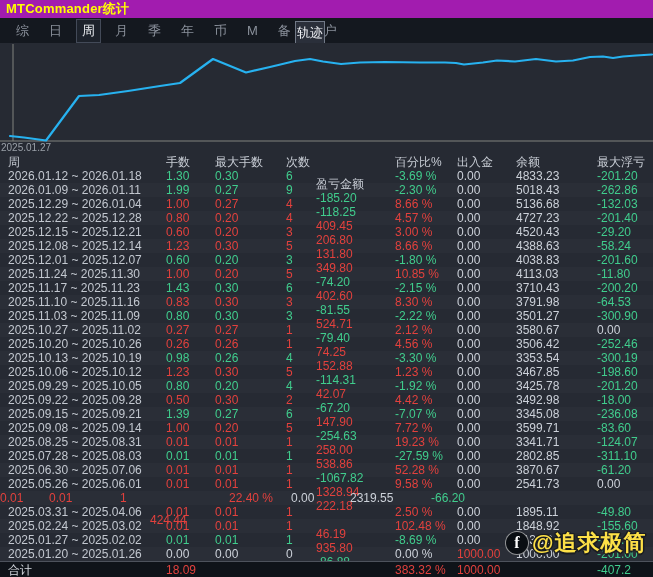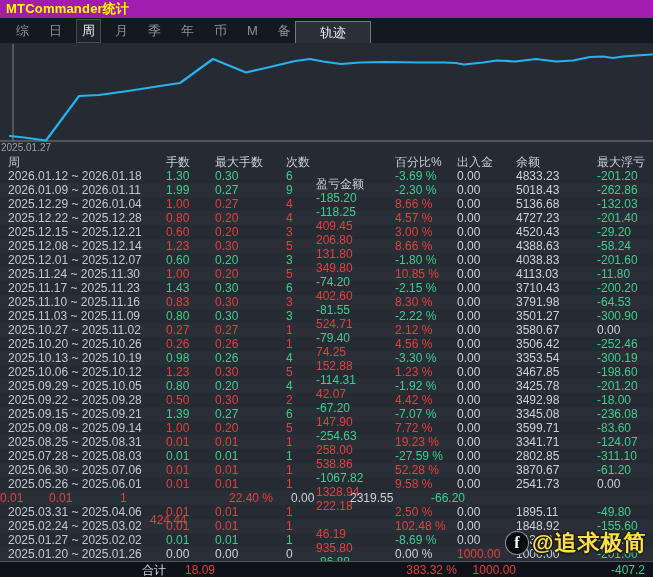--- a/index.html
+++ b/index.html
@@ -24,21 +24,21 @@
   .menu-items{display:flex;align-items:center;padding-left:10px;gap:0;}
   .menu-item{
     color:#8a909b;font-size:13px;padding:2px 5px;margin-right:8px;
     border:1px solid transparent;cursor:default;white-space:nowrap;
   }
   .menu-item.selected{
     color:#e9ebef;background:#1d222b;border:1px solid #434a58;
   }
   .traj-btn{
     position:absolute;left:295px;top:3px;
-    color:#eef0f4;font-size:13px;padding:2px 24px;
+    color:#eef0f4;font-size:13px;padding:2px 1px;
     background:#2a2f3a;border:1px solid #717987;
   }
   
   .chart{
     position:absolute;left:0;top:43px;width:653px;height:112px;background:#262a33;
   }
   .chart svg{position:absolute;left:0;top:0;}
   .chart .x-label{
     position:absolute;left:1px;top:99px;color:#9aa0a8;font-size:10px;
   }
@@ -56,21 +56,21 @@
   .c5{width:62px;}
   .c6{width:59px;}
   .c7{width:81px;}
   .c8{width:48px;}
   .red{color:#e2413d;}
   .green{color:#40cd8d;}
   .neutral{color:#ccd1d9;}
   .total-row{
     position:absolute;left:0;top:561px;width:653px;height:16px;
     background:#0f1319;border-top:1px solid #4d525c;
-    display:flex;align-items:center;font-size:12px;text-align:right;
+    display:flex;align-items:center;font-size:12px;
   }
   .total-row .c0{color:#d6dae0;}
   
   .watermark{
     position:absolute;left:505px;top:528px;height:30px;
     display:flex;align-items:center;gap:3px;pointer-events:none;
   }
   .wm-icon{
     width:22px;height:22px;border-radius:50%;
     background:#0a0e13;border:1px solid rgba(255,255,255,0.55);

